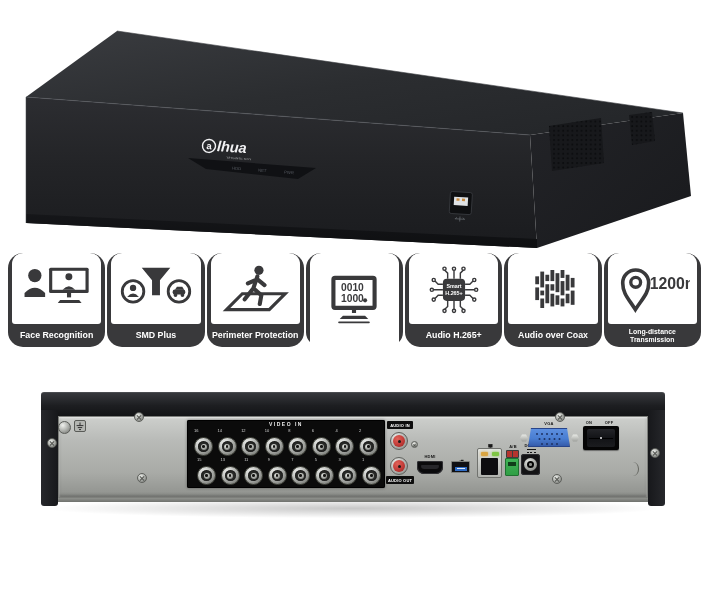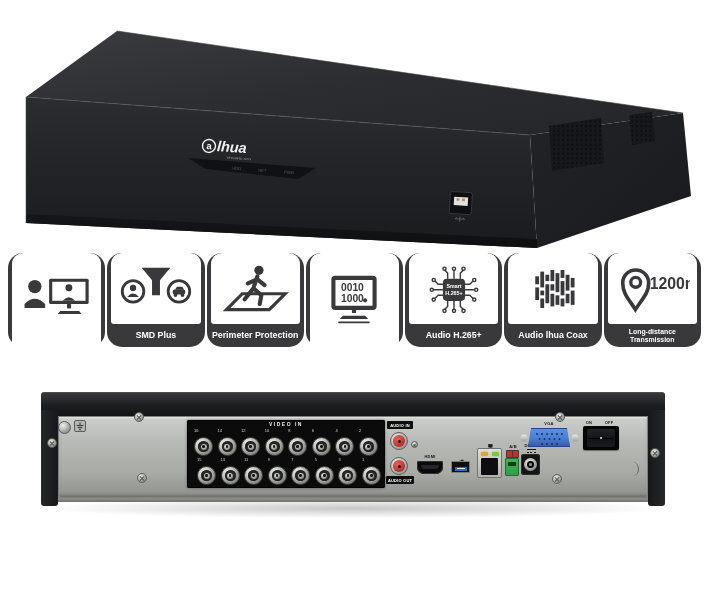--- a/index.html
+++ b/index.html
@@ -235,20 +235,21 @@
           <path d="M3.5 18.5 q6.5 -6.5 13 0 l0 2.5 l-13 0 z" fill="currentColor"></path>
           <polygon points="10,12.2 8.6,14.8 11.4,14.8" fill="#fff"></polygon>
           <rect x="19" y="2.5" width="25" height="16" rx="1" fill="currentColor"></rect>
           <rect x="21" y="4.5" width="21" height="12" fill="#fff"></rect>
           <circle cx="31.5" cy="8.3" r="2.2" fill="currentColor"></circle>
           <path d="M27.5 16.5 q4 -4.5 8 0 z" fill="currentColor"></path>
           <rect x="30.3" y="18.5" width="2.6" height="2.8" fill="currentColor"></rect>
           <polygon points="26,23 38,23 39.5,24.8 24.5,24.8" fill="currentColor"></polygon>
         </svg>
       </div>
+      <div class="badge-label">Face Recognition</div>
     </div>
 
     <div class="badge">
       <div class="badge-top">
         <svg width="76" height="52" viewBox="0 0 48 32">
           <polygon points="15,2.5 33,2.5 26.5,10.5 26.5,20 21.5,20 21.5,10.5" fill="currentColor"></polygon>
           <circle cx="9.5" cy="17.5" r="6.8" fill="#fff" stroke="currentColor" stroke-width="1.8"></circle>
           <circle cx="9.5" cy="15.3" r="2" fill="currentColor"></circle>
           <path d="M5.8 21 q3.7 -4.2 7.4 0 z" fill="currentColor"></path>
           <circle cx="38.5" cy="17.5" r="6.8" fill="#fff" stroke="currentColor" stroke-width="1.8"></circle>
@@ -342,21 +343,21 @@
             <rect x="28.8" y="4" width="2.4" height="5"></rect>
               <rect x="28.8" y="11" width="2.4" height="9"></rect>
               <rect x="28.8" y="22" width="2.4" height="5"></rect>
             <rect x="32" y="7" width="2.4" height="10"></rect>
               <rect x="32" y="19" width="2.4" height="6"></rect>
             <rect x="35.2" y="9" width="2.4" height="6"></rect>
               <rect x="35.2" y="17" width="2.4" height="9"></rect>
           </g>
         </svg>
       </div>
-      <div class="badge-label">Audio lhua Coax</div>
+      <div class="badge-label">Audio over Coax</div>
     </div>
 
     <div class="badge">
       <div class="badge-top">
         <svg width="76" height="52" viewBox="0 0 48 32">
           <path d="M13.5 29 C9.5 22.5 5.5 19 5.5 12.2 A8.2 8.2 0 1 1 21.9 12.2 C21.9 19 17.5 22.5 13.5 29 Z" fill="none" stroke="currentColor" stroke-width="2.3"></path>
           <circle cx="13.7" cy="11.8" r="3.1" fill="none" stroke="currentColor" stroke-width="2.1"></circle>
           <text x="22.5" y="16" font-size="10" font-weight="800" fill="currentColor">1200m</text>
         </svg>
       </div>

